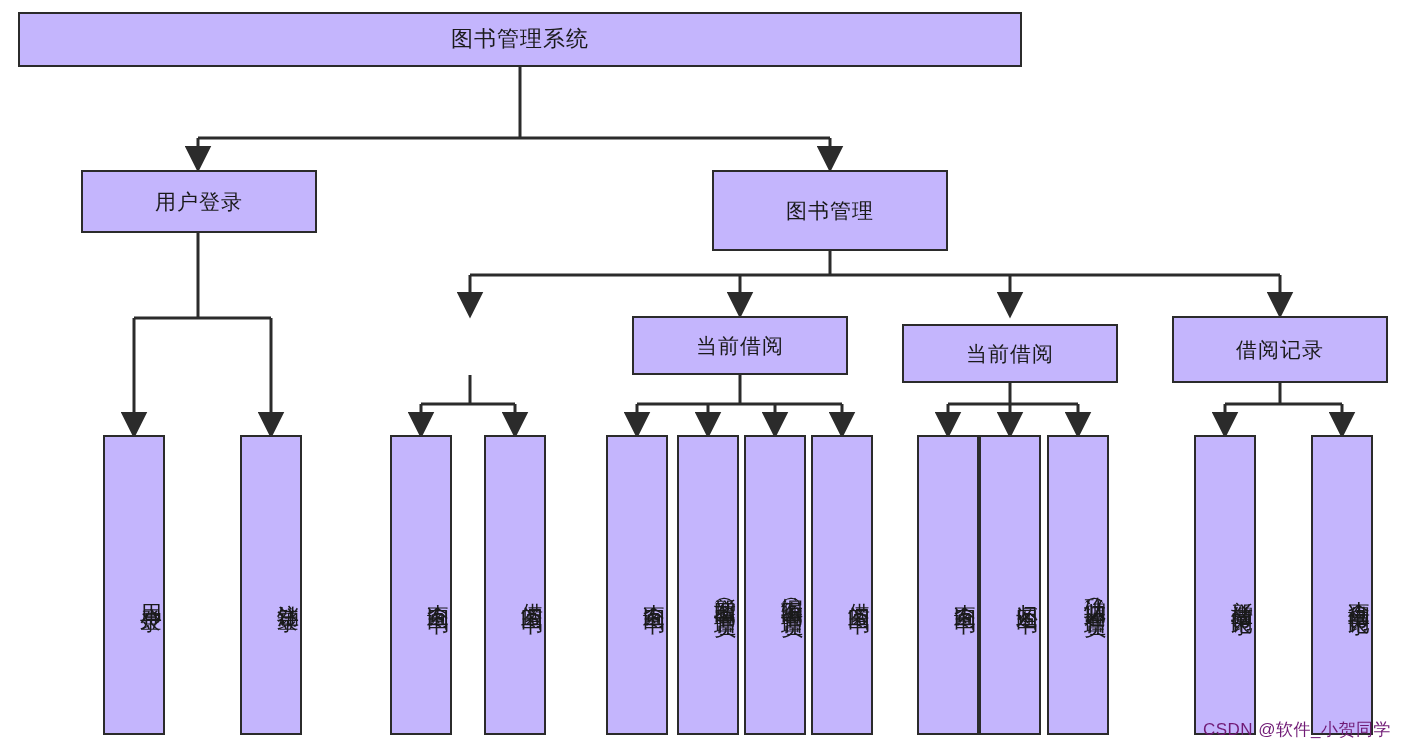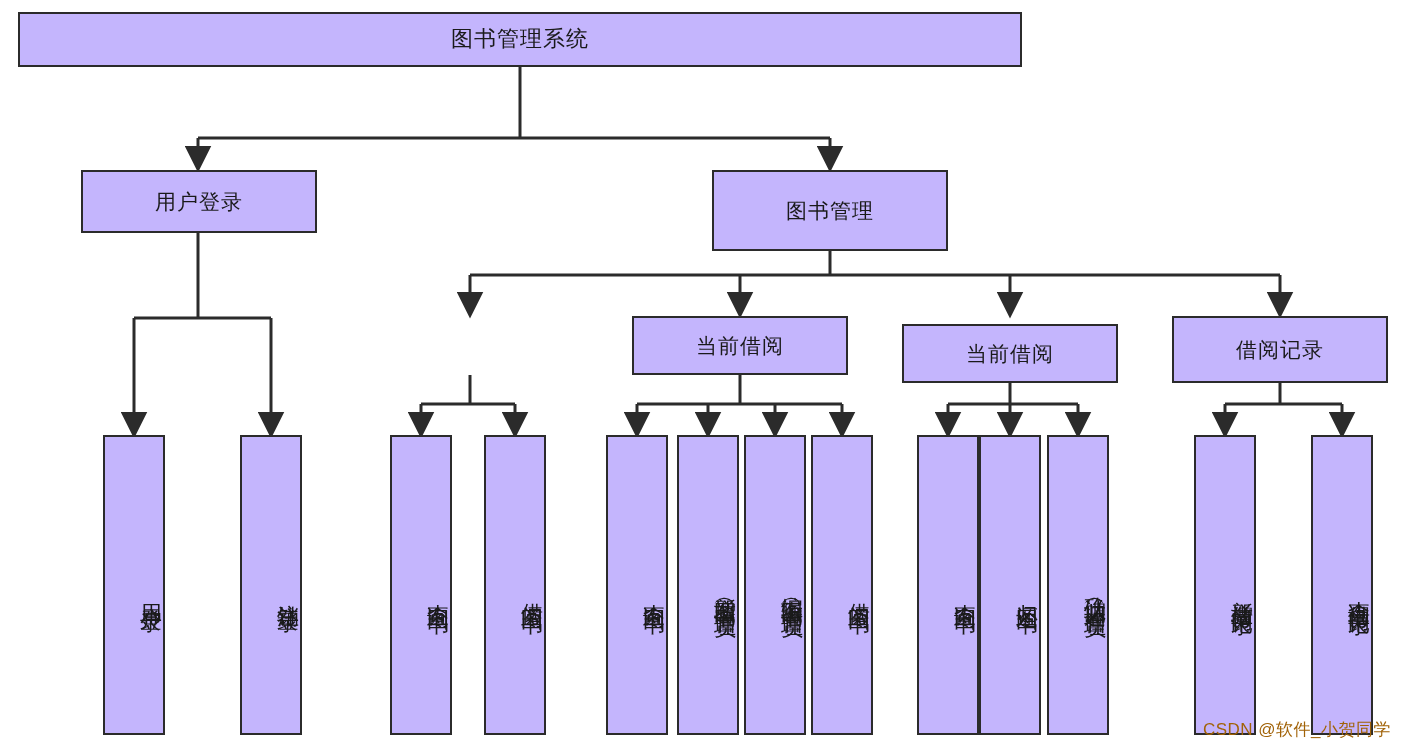--- a/index.html
+++ b/index.html
@@ -58,21 +58,21 @@
     writing-mode: vertical-rl;
     text-orientation: upright;
     display: block;
     white-space: nowrap;
   }
   .watermark {
     position: absolute;
     right: 14px;
     bottom: 6px;
     font-size: 17px;
-    color: #a16207;
+    color: #701a75;
     letter-spacing: 0.5px;
     user-select: none;
     white-space: nowrap;
   }
 </style>
 </head>
 <body>
 
 <div id="canvas">
 

